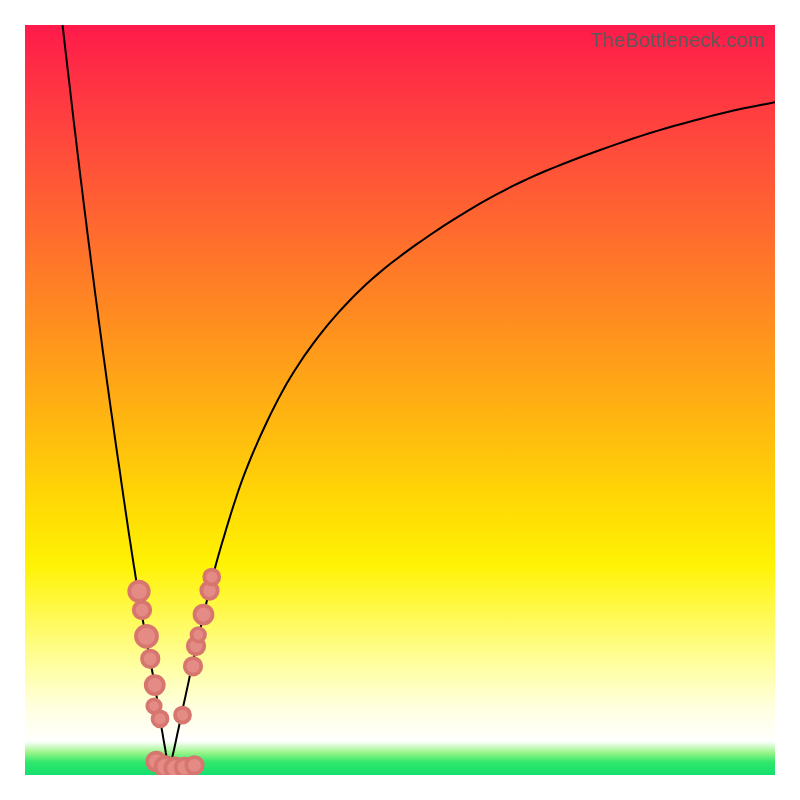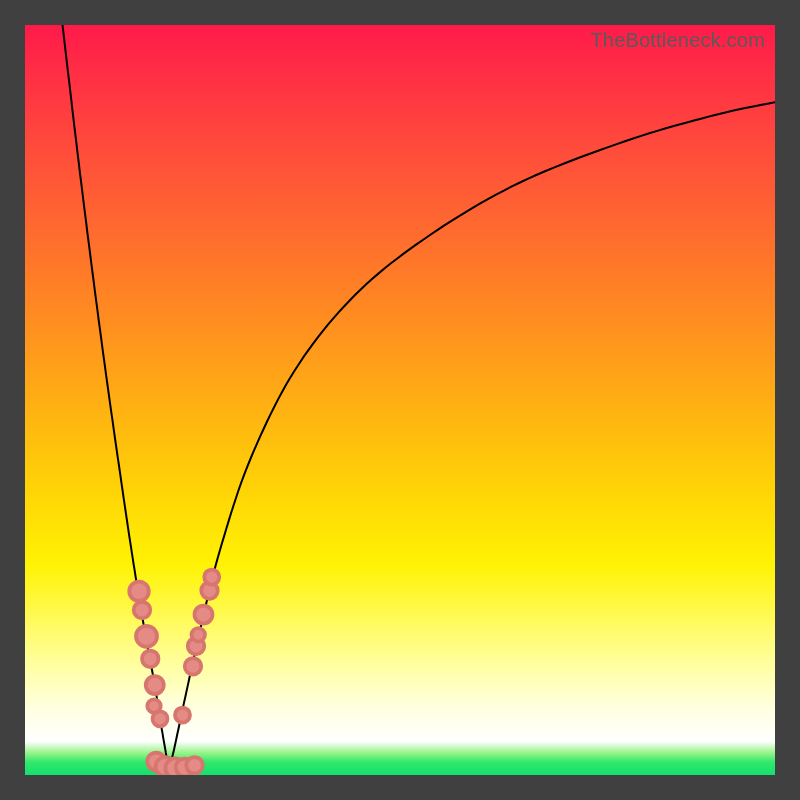--- a/index.html
+++ b/index.html
@@ -8,21 +8,21 @@
     width: 800px;
     height: 800px;
     overflow: hidden;
     background: #000;
     font-family: Arial, Helvetica, sans-serif;
   }
   .frame {
     position: relative;
     width: 800px;
     height: 800px;
-    background: #404040;
+    background: #ffffff;
   }
   .plot-area {
     position: absolute;
     left: 25px;
     top: 25px;
     width: 750px;
     height: 750px;
     
     background:
       linear-gradient(

